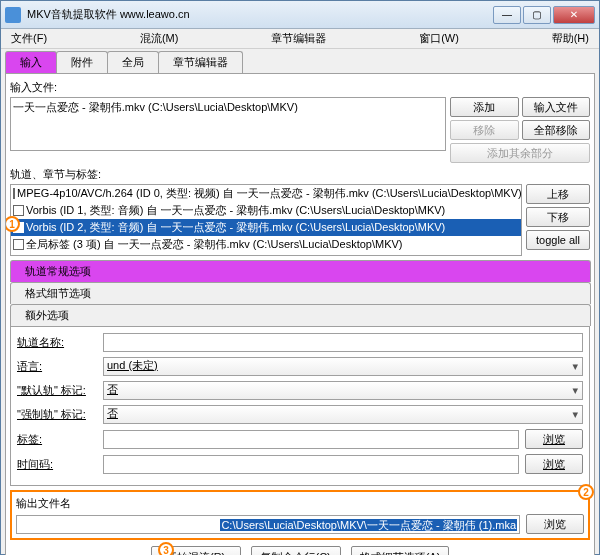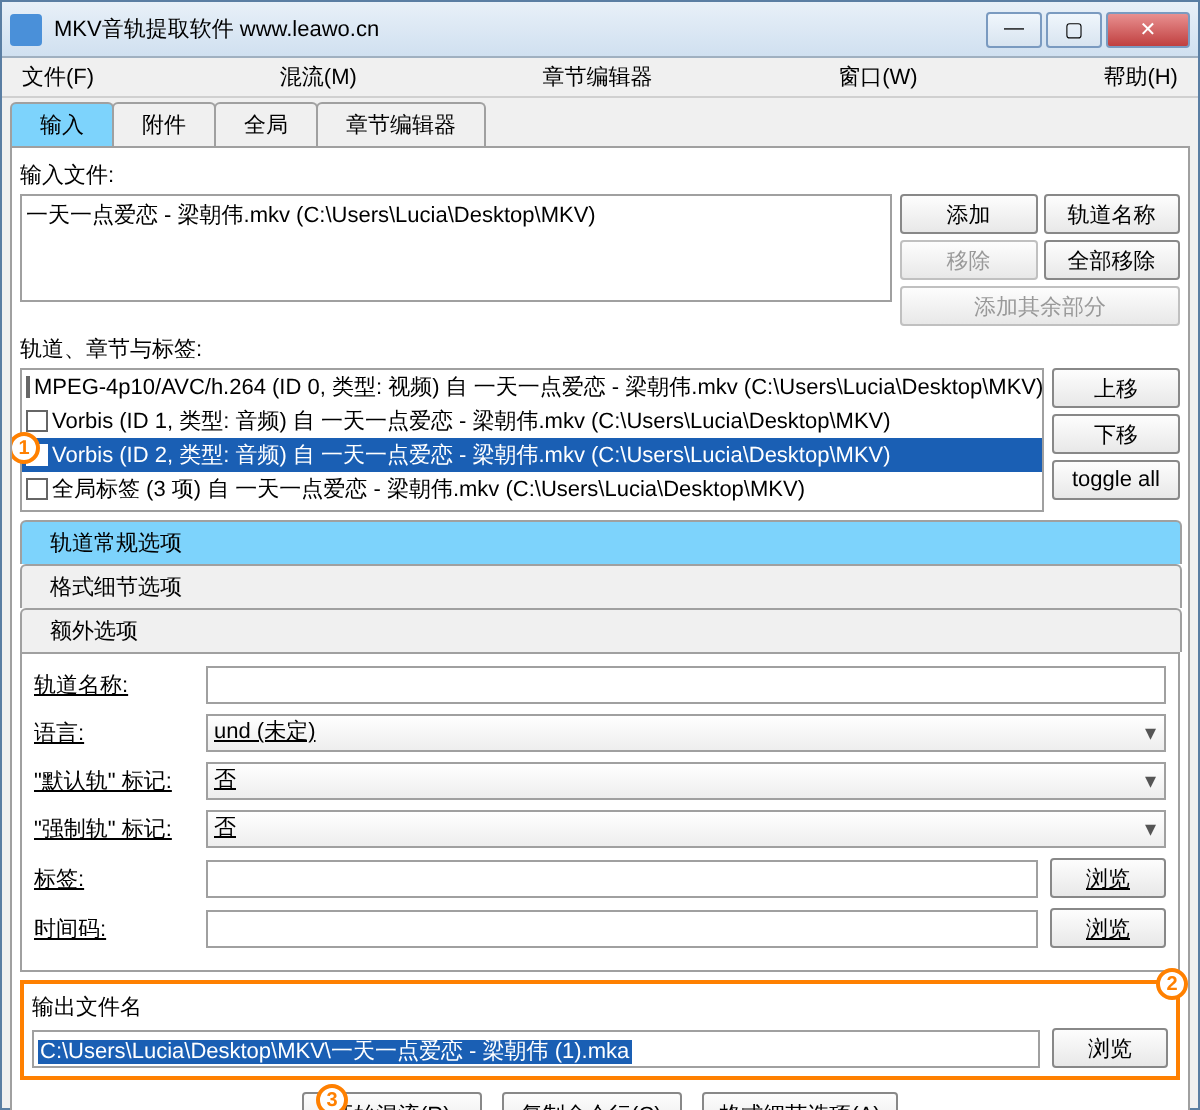--- a/index.html
+++ b/index.html
@@ -8,21 +8,21 @@
   .titlebar { height: 28px; background: linear-gradient(#e8f0f8,#d0e0f0); display: flex; align-items: center; padding: 0 4px; border-bottom: 1px solid #a0b0c0; }
   .title-icon { width: 16px; height: 16px; background: #4a90d9; margin-right: 6px; border-radius: 2px; }
   .title-text { flex: 1; color: #000; }
   .win-btns { display: flex; gap: 2px; }
   .win-btn { width: 28px; height: 18px; border: 1px solid #7a9ac0; background: linear-gradient(#f0f6fc,#d8e4f0); border-radius: 2px; display: flex; align-items: center; justify-content: center; font-size: 10px; }
   .win-btn.close { background: linear-gradient(#e89090,#c04040); color: #fff; width: 42px; }
   .menubar { height: 20px; background: #f0f0f0; display: flex; padding: 0 4px; gap: 4px; align-items: center; border-bottom: 1px solid #d0d0d0; justify-content: space-between; }
   .menu-item { padding: 2px 6px; }
   .tabs { display: flex; margin: 2px 4px 0 4px; }
   .tab { padding: 3px 14px; border: 1px solid #a0a0a0; border-bottom: none; background: #f0f0f0; margin-right: -1px; border-radius: 3px 3px 0 0; }
-  .tab.active { background: #7dd3fc; position: relative; z-index: 2; }
+  .tab.active { background: #d946ef; position: relative; z-index: 2; }
   .tab-body { border: 1px solid #a0a0a0; margin: 0 4px 4px 4px; background: #fff; padding: 4px; height: calc(100% - 54px); overflow: hidden; }
   .section-label { margin: 2px 0; }
   .row { display: flex; gap: 4px; margin-bottom: 4px; }
   .file-box { flex: 1; height: 54px; border: 1px solid #a0a0a0; background: #fff; padding: 2px; overflow: hidden; }
   .btn-col { display: flex; flex-direction: column; gap: 3px; }
   .btn-col2 { display: grid; grid-template-columns: 1fr 1fr; gap: 3px; }
   .btn { height: 20px; min-width: 58px; border: 1px solid #888; background: linear-gradient(#fdfdfd,#e8e8e8); border-radius: 2px; padding: 0 8px; display: inline-flex; align-items: center; justify-content: center; white-space: nowrap; }
   .btn.disabled { color: #999; border-color: #c0c0c0; }
   .track-list { flex: 1; height: 72px; border: 1px solid #a0a0a0; background: #fff; overflow: hidden; position: relative; }
   .track-row { padding: 1px 2px; white-space: nowrap; display: flex; align-items: center; gap: 2px; }
@@ -33,21 +33,21 @@
   .track-row.selected .cb.checked::after { color: #fff; }
   .annot { position: absolute; width: 16px; height: 16px; border: 2px solid #ff8000; border-radius: 50%; color: #ff8000; font-weight: bold; display: flex; align-items: center; justify-content: center; background: #fff; font-size: 10px; z-index: 10; }
   .sub-tabs { display: flex; margin-top: 4px; flex-direction: column; }
   .sub-body { border: 1px solid #a0a0a0; padding: 6px; background: #fff; text-decoration: underline; }
   .form-row { display: flex; align-items: center; gap: 6px; margin-bottom: 5px; }
   .form-label { width: 80px; text-align: left; }
   .txt, .sel { flex: 1; border: 1px solid #a0a0a0; height: 19px; padding: 0 3px; background: #fff; }
   .sel { background: linear-gradient(#fff,#eee); position: relative; }
   .sel::after { content: "▾"; position: absolute; right: 4px; top: 2px; color: #555; }
   .out-box { border: 2px solid #ff8000; margin: 4px 0; padding: 4px; position: relative; }
-  .out-field { border: 1px solid #a0a0a0; height: 19px; padding: 2px; background: #fff; }
+  .out-field { border: 1px solid #a0a0a0; height: 19px; padding: 2px; background: #fff; text-align: right; }
   .out-sel { background: #1a5fb4; color: #fff; padding: 0 1px; }
   .bottom-btns { display: flex; justify-content: center; gap: 10px; margin-top: 6px; position: relative; }
   .bottom-btns .btn { min-width: 90px; height: 22px; }
 </style>
 </head>
 <body>
 
 <div class="window">
   <div class="titlebar">
     <div class="title-icon"></div>
@@ -76,21 +76,21 @@
 
   <div class="tab-body">
     <div class="section-label">输入文件:</div>
     <div class="row">
       <div class="file-box">
         <div>一天一点爱恋 - 梁朝伟.mkv (C:\Users\Lucia\Desktop\MKV)</div>
       </div>
       <div class="btn-col" style="width:140px;">
         <div class="btn-col2">
           <div class="btn">添加</div>
-          <div class="btn">轨道名称</div>
+          <div class="btn">输入文件</div>
           <div class="btn disabled">移除</div>
           <div class="btn">全部移除</div>
         </div>
         <div class="btn disabled" style="width:100%;">添加其余部分</div>
       </div>
     </div>
 
     <div class="section-label">轨道、章节与标签:</div>
     <div class="row" style="position:relative;">
       <div class="annot" style="left:-6px; top:32px;">1</div>

